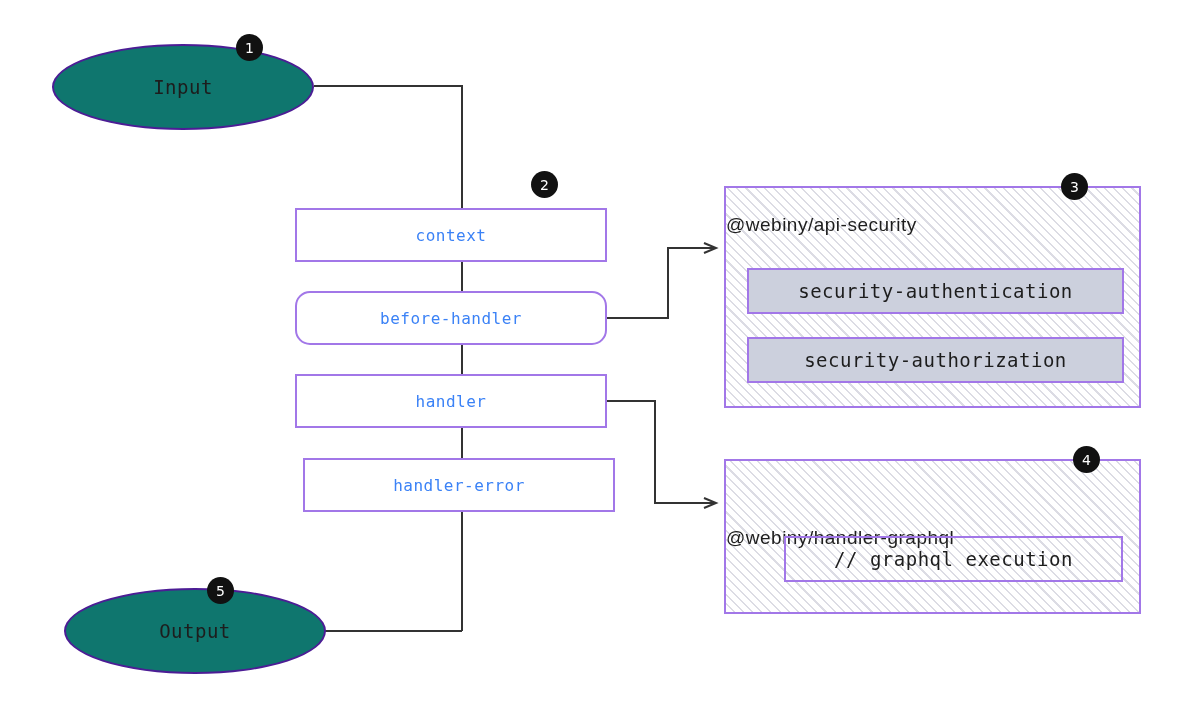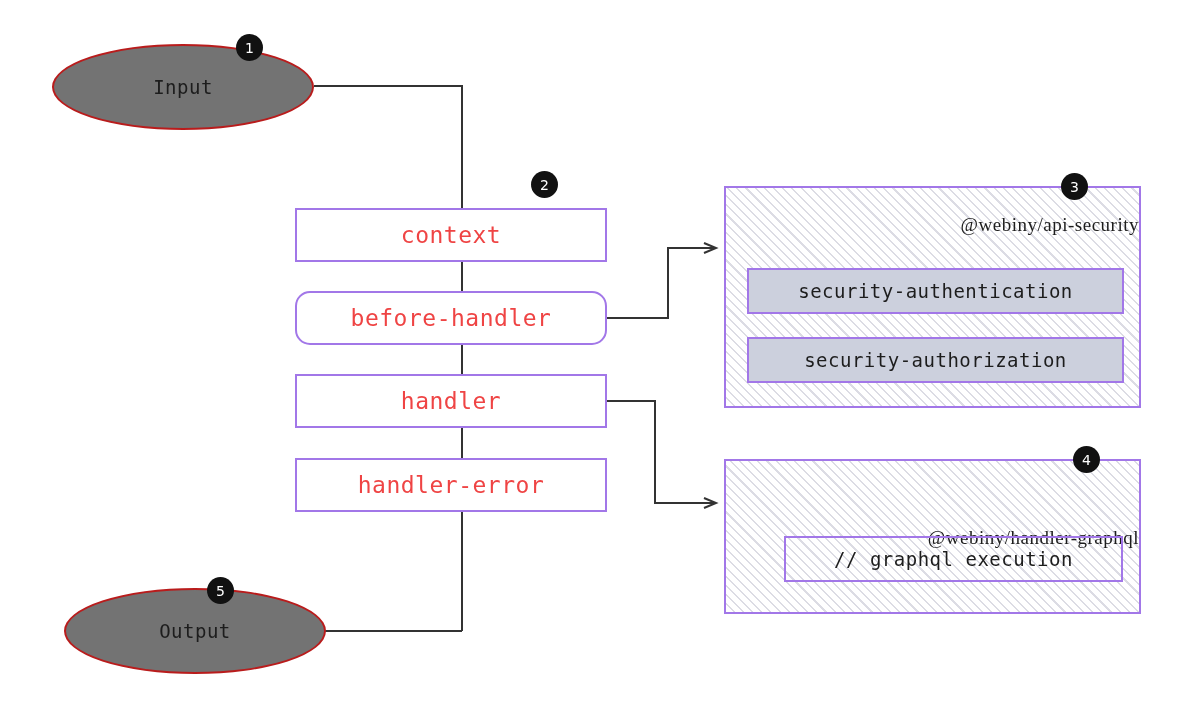--- a/index.html
+++ b/index.html
@@ -21,23 +21,23 @@
     position: absolute;
     left: 0;
     top: 0;
     width: 1204px;
     height: 728px;
   }
 
   
   .terminal {
     position: absolute;
-    border: 2px solid #b91c1c;
+    border: 2px solid #4c1d95;
     border-radius: 50%;
-    background: #737373;
+    background: #0f766e;
     display: flex;
     align-items: center;
     justify-content: center;
     box-sizing: border-box;
     text-align: right;
   }
   .terminal .label {
     font-family: "DejaVu Sans Mono", "Liberation Mono", monospace;
     font-size: 19px;
     color: #1d1d1d;
@@ -55,54 +55,53 @@
     display: flex;
     align-items: center;
     justify-content: center;
     box-sizing: border-box;
     left: 295px;
     width: 312px;
     height: 54px;
   }
   .stage-box .label {
     font-family: "DejaVu Sans Mono", "Liberation Mono", monospace;
-    font-size: 23px;
-    color: #ef4444;
+    font-size: 16px;
+    color: #3b82f6;
     letter-spacing: 0.5px;
     white-space: nowrap;
   }
   #stage-context        { top: 208px; }
   #stage-before-handler { top: 291px; border-radius: 15px; }
   #stage-handler        { top: 374px; }
-  #stage-handler-error  { top: 458px; }
+  #stage-handler-error  { top: 458px; margin-left: 8px; }
 
   
   .package {
     position: absolute;
     border: 2px solid #a277e8;
     box-sizing: border-box;
     background-color: #fcfcfd;
     background-image: repeating-linear-gradient(
         45deg,
         #ffffff 0px,
         #ffffff 5px,
         #dcdce4 5px,
         #dcdce4 6.5px);
   }
   .package .pkg-title {
     position: absolute;
     left: 0;
     right: 0;
-    text-align: right;
-    font-family: Liberation Serif, serif;
-    font-size: 19px;
-    color: #1d1d1d;
-    letter-spacing: 0.5px;
-    white-space: nowrap;
-    padding-left: 21px;
+    text-align: left;
+    font-family: Liberation Sans, sans-serif;
+    font-size: 19px;
+    color: #1d1d1d;
+    letter-spacing: 0.5px;
+    white-space: nowrap;
   }
   #package-api-security     { left: 724px; top: 186px; width: 417px; height: 222px; }
   #package-handler-graphql  { left: 724px; top: 459px; width: 417px; height: 155px; }
   #package-api-security .pkg-title    { top: 26px; }
   #package-handler-graphql .pkg-title { top: 26px; margin-top: 40px; }
 
   
   .component {
     position: absolute;
     border: 2px solid #a277e8;

